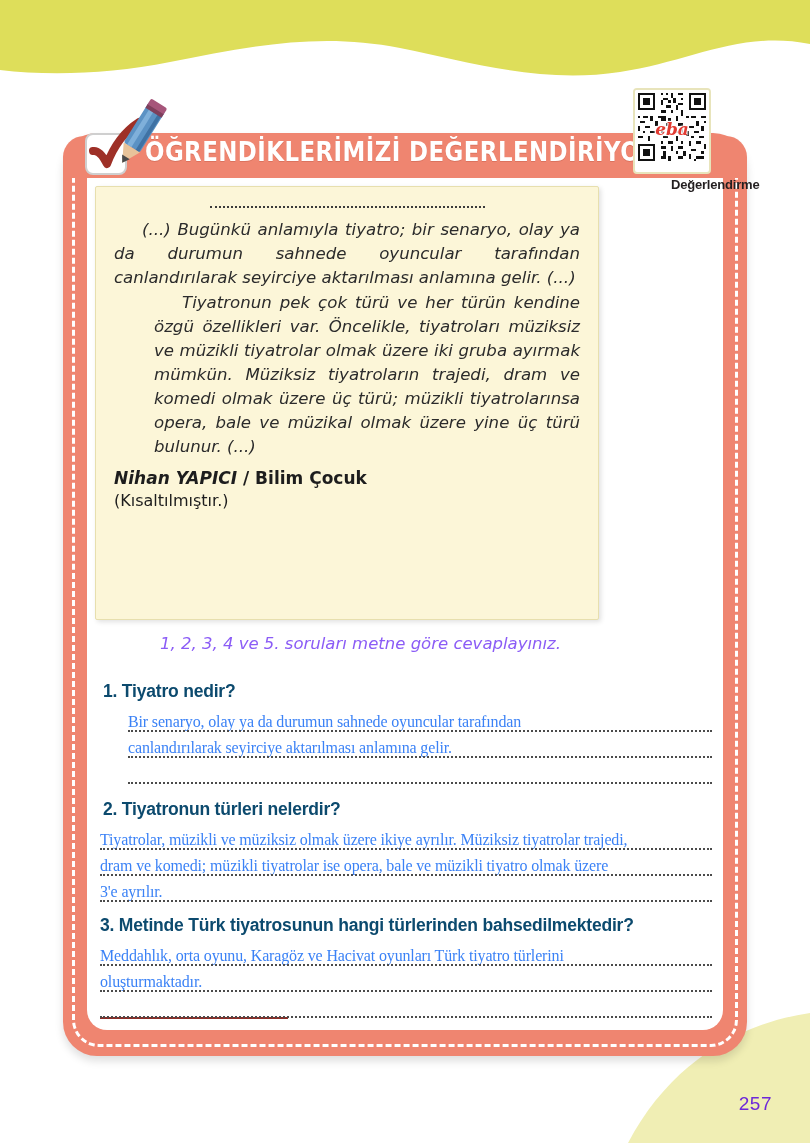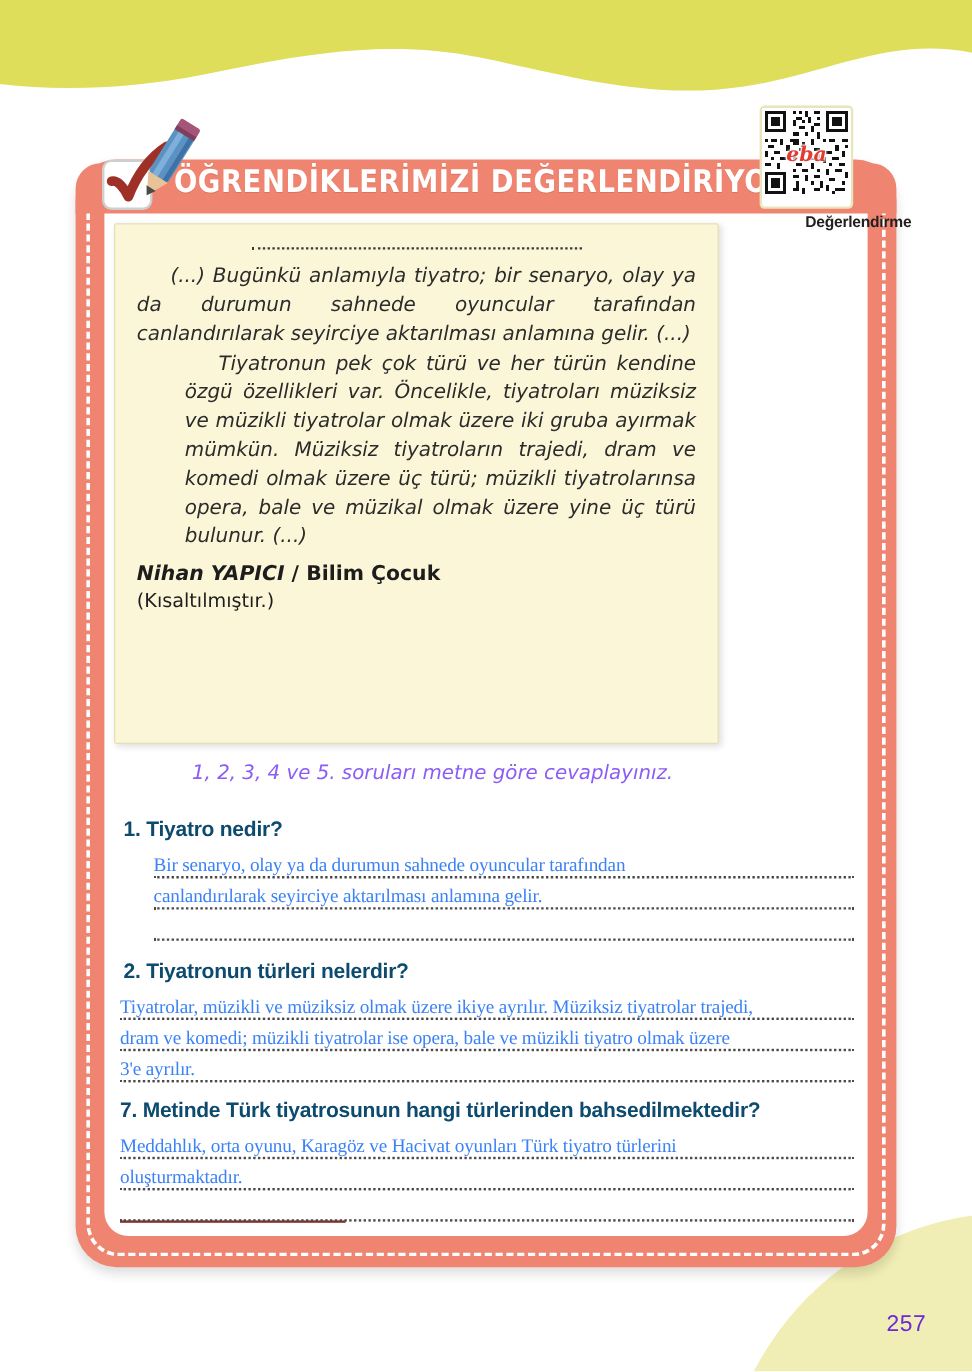--- a/index.html
+++ b/index.html
@@ -453,21 +453,21 @@
       <span class="rule"></span>
     </div>
     <div class="ans-line">
       <span class="txt">3'e ayrılır.</span>
       <span class="rule"></span>
     </div>
   </div>
 </div>
 
 <div class="qblock q3">
-  <div class="q-title">7. Metinde Türk tiyatrosunun hangi türlerinden bahsedilmektedir?</div>
+  <div class="q-title">3. Metinde Türk tiyatrosunun hangi türlerinden bahsedilmektedir?</div>
   <div class="answer-area">
     <div class="ans-line">
       <span class="txt">Meddahlık, orta oyunu, Karagöz ve Hacivat oyunları Türk tiyatro türlerini</span>
       <span class="rule"></span>
     </div>
     <div class="ans-line">
       <span class="txt">oluşturmaktadır.</span>
       <span class="rule"></span>
     </div>
     <div class="ans-line">

